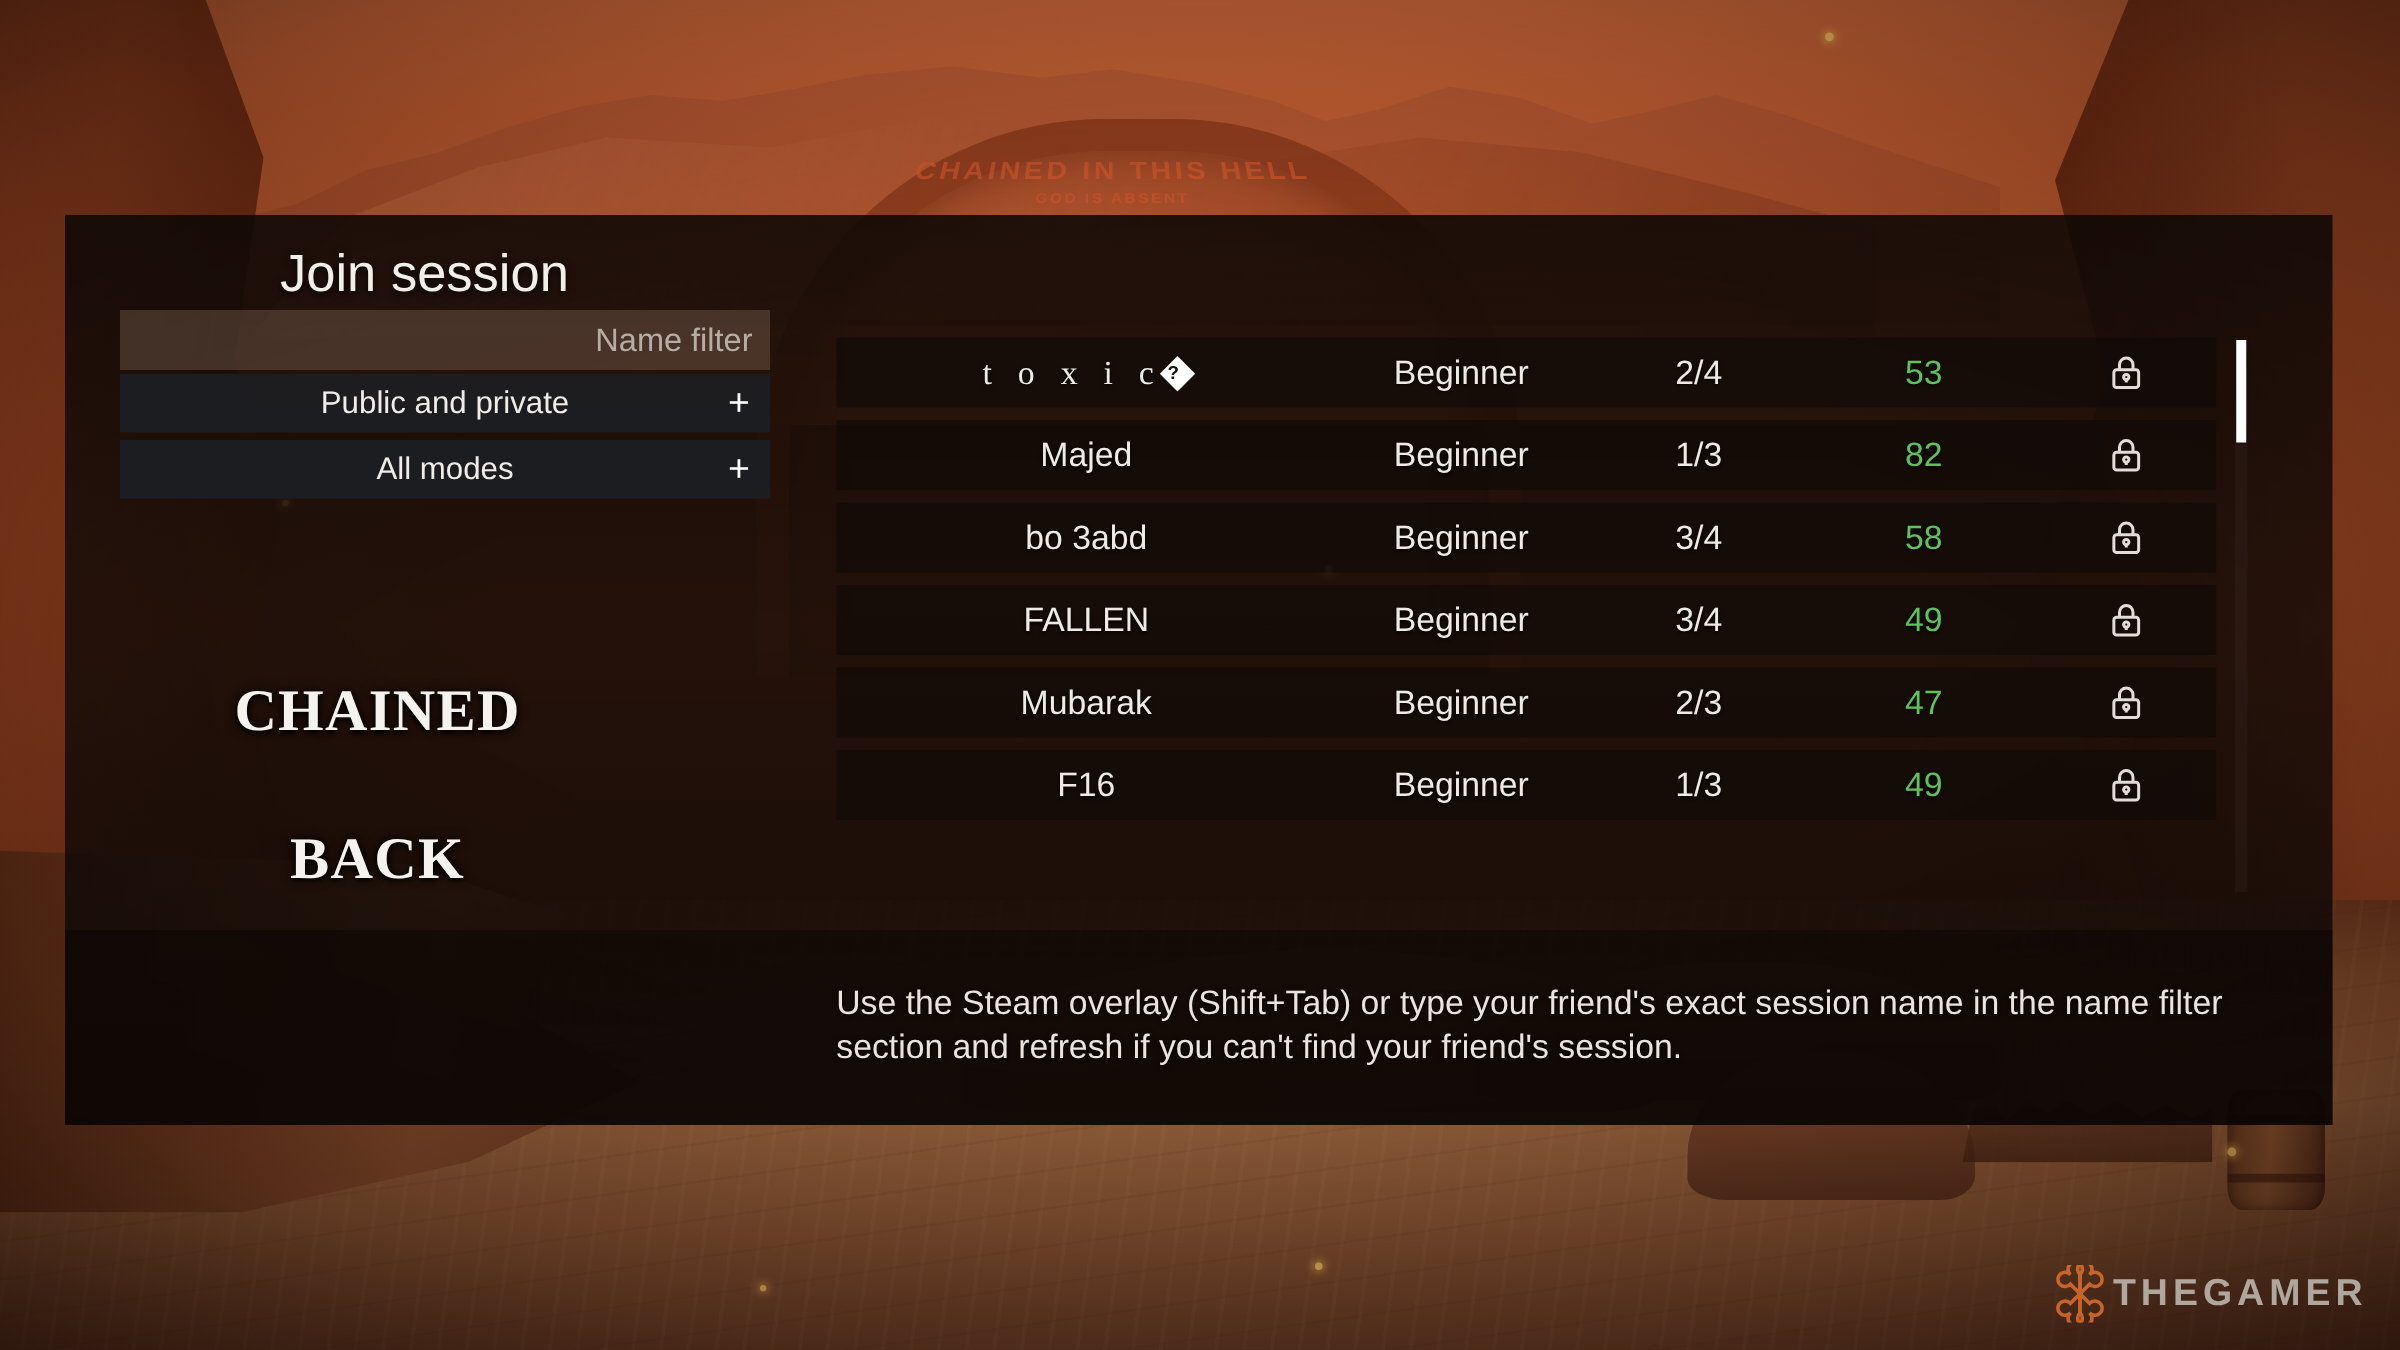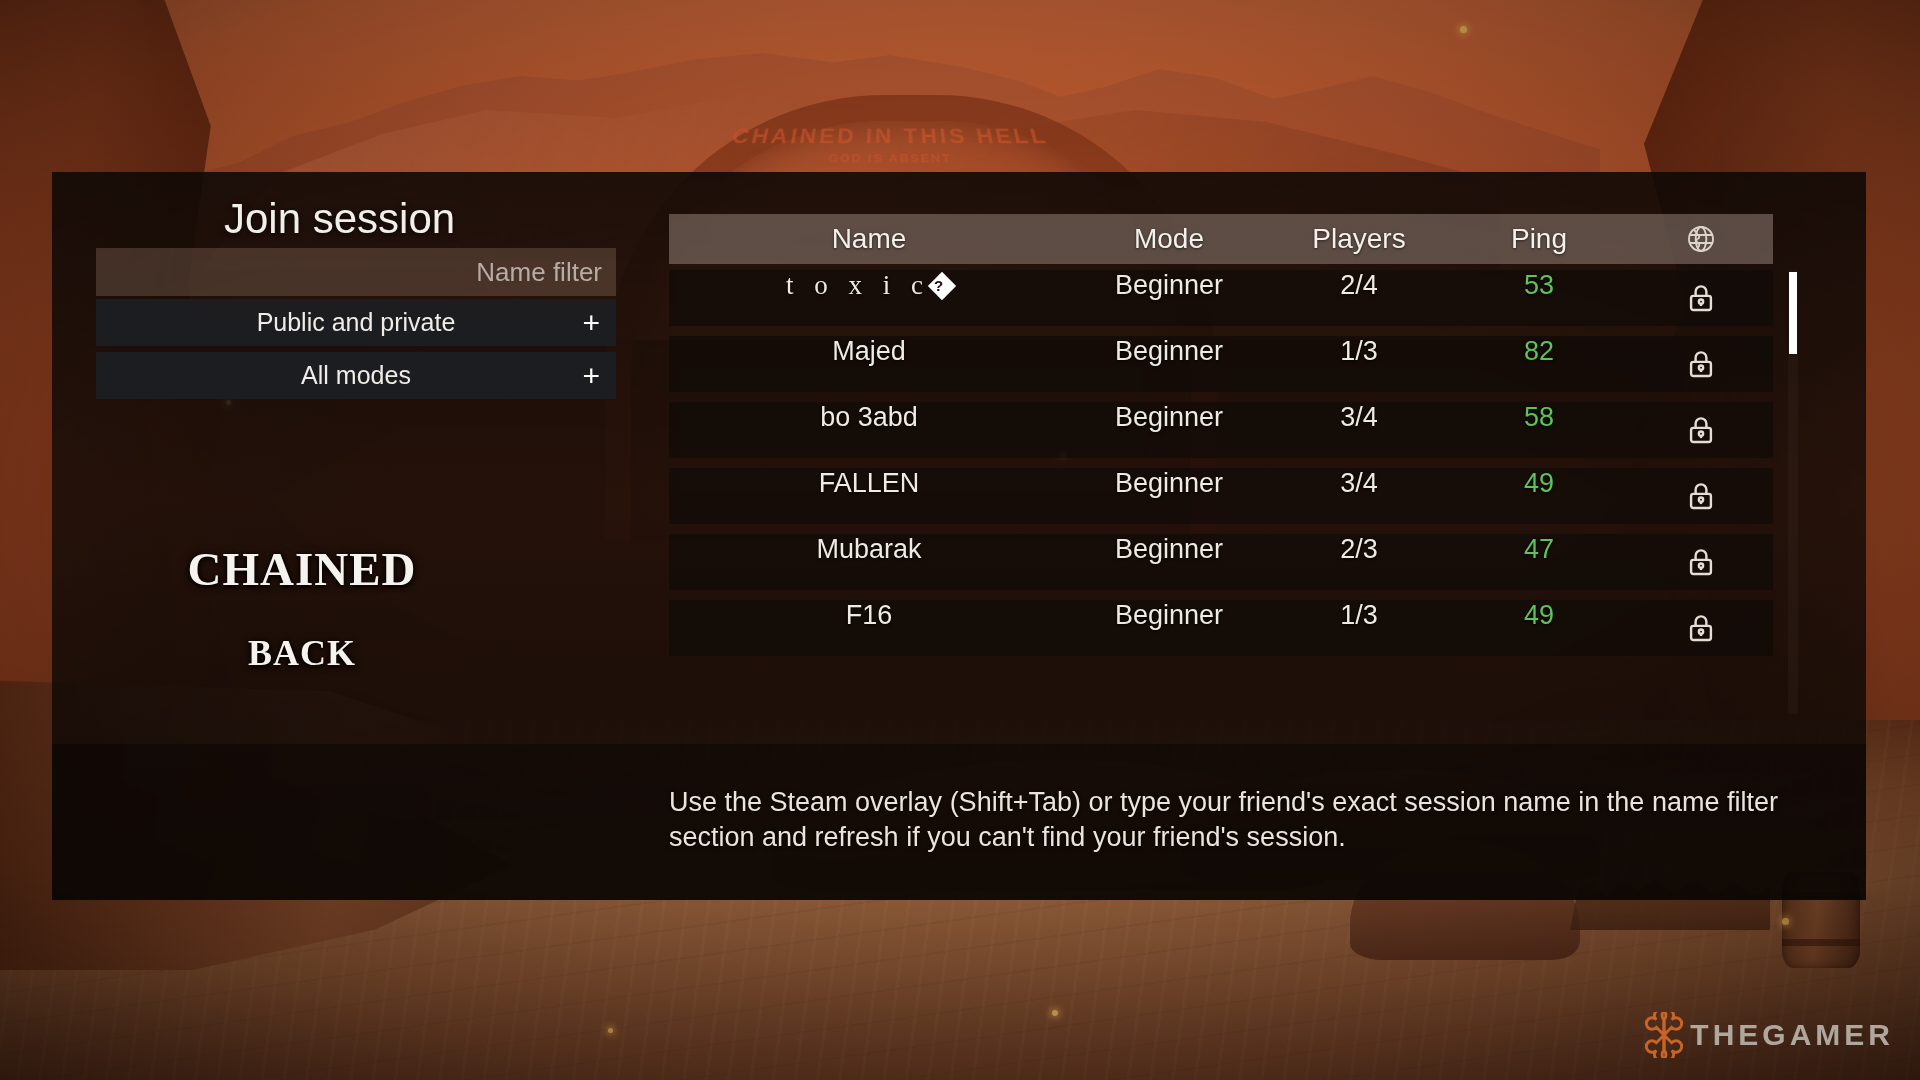--- a/index.html
+++ b/index.html
@@ -157,41 +157,41 @@
     color:#ffffff;font-size:30px;line-height:1;font-weight:500;
   }
 
   .gbtn{
     position:absolute;left:0;width:500px;text-align:center;
     color:#f6f3ee;font-family:"Liberation Serif", serif;
     font-weight:bold;letter-spacing:1px;
     text-shadow:0 0 9px rgba(0,0,0,.95), 0 2px 4px rgba(0,0,0,.9);
   }
   .gbtn.refresh{top:370px;font-size:47px;}
-  .gbtn.back{top:460px;font-size:36px;}
+  .gbtn.back{top:488px;font-size:47px;}
 
   
   #table-wrap{position:absolute;left:617px;top:42px;width:1132px;height:500px;overflow:hidden;}
   .thead{
     position:absolute;left:0;top:0;width:1104px;height:50px;
     background:rgba(178,162,152,.42);
     display:flex;align-items:center;
   }
   .th{color:#f4f1ec;font-size:28px;text-align:center;text-shadow:0 1px 3px rgba(0,0,0,.6);}
   .c-name{width:400px;}
   .c-mode{width:200px;}
   .c-players{width:180px;}
   .c-ping{width:180px;}
   .c-lock{width:144px;display:flex;align-items:center;justify-content:center;}
 
   .rows{position:absolute;left:0;top:56px;width:1104px;}
   .row{
     height:56px;margin-bottom:10px;
     background:rgba(16,11,8,.72);
-    display:flex;
+    display:flex;align-items:center;
   }
   .cell{color:#eeeae4;font-size:27px;text-align:center;text-shadow:0 1px 3px rgba(0,0,0,.8);}
   .cell.ping{color:#5fc35a;}
   .cell.name.spaced{letter-spacing:7px;font-family:"Liberation Serif",serif;}
   .rep-char{
     display:inline-block;width:20px;height:20px;background:#fff;
     transform:rotate(45deg);margin-left:2px;position:relative;vertical-align:-2px;
   }
   .rep-char span{
     position:absolute;inset:0;transform:rotate(-45deg);
@@ -266,34 +266,20 @@
 
   <div class="filter-row two">
     <span>All modes</span>
     <span class="filter-plus">+</span>
   </div>
 
   <div class="gbtn refresh">CHAINED</div>
   <div class="gbtn back">BACK</div>
 
   <div id="table-wrap">
-    <div class="thead">
-      <div class="th c-name">Name</div>
-      <div class="th c-mode">Mode</div>
-      <div class="th c-players">Players</div>
-      <div class="th c-ping">Ping</div>
-      <div class="th c-lock">
-        <svg width="32" height="32" viewBox="0 0 24 24" fill="none" stroke="#ddd5cd" stroke-width="1.4">
-          <circle cx="12" cy="12" r="9"></circle>
-          <ellipse cx="12" cy="12" rx="4" ry="9"></ellipse>
-          <path d="M3.2 9h17.6M3.2 15h17.6"></path>
-          <path d="M7 5.2c1.6 1.3 1.2 3.2 2.8 3.8 1.5.6 1 2.4-.4 3-1.3.5-1.1 2.2.2 2.8 1.5.7 1.3 2.6.1 3.6"></path>
-        </svg>
-      </div>
-    </div>
 
     <div class="rows" id="rows">
         <div class="row">
           <div class="cell name c-name spaced">t o x i c<span class="rep-char"><span>?</span></span></div>
           <div class="cell c-mode">Beginner</div>
           <div class="cell c-players">2/4</div>
           <div class="cell c-ping ping">53</div>
           <div class="cell c-lock">
             <svg width="34" height="34" viewBox="0 0 24 24" fill="none" stroke="#e4ddd5" stroke-width="1.7">
               <rect x="5" y="10.5" width="14" height="10" rx="1.6"></rect>

